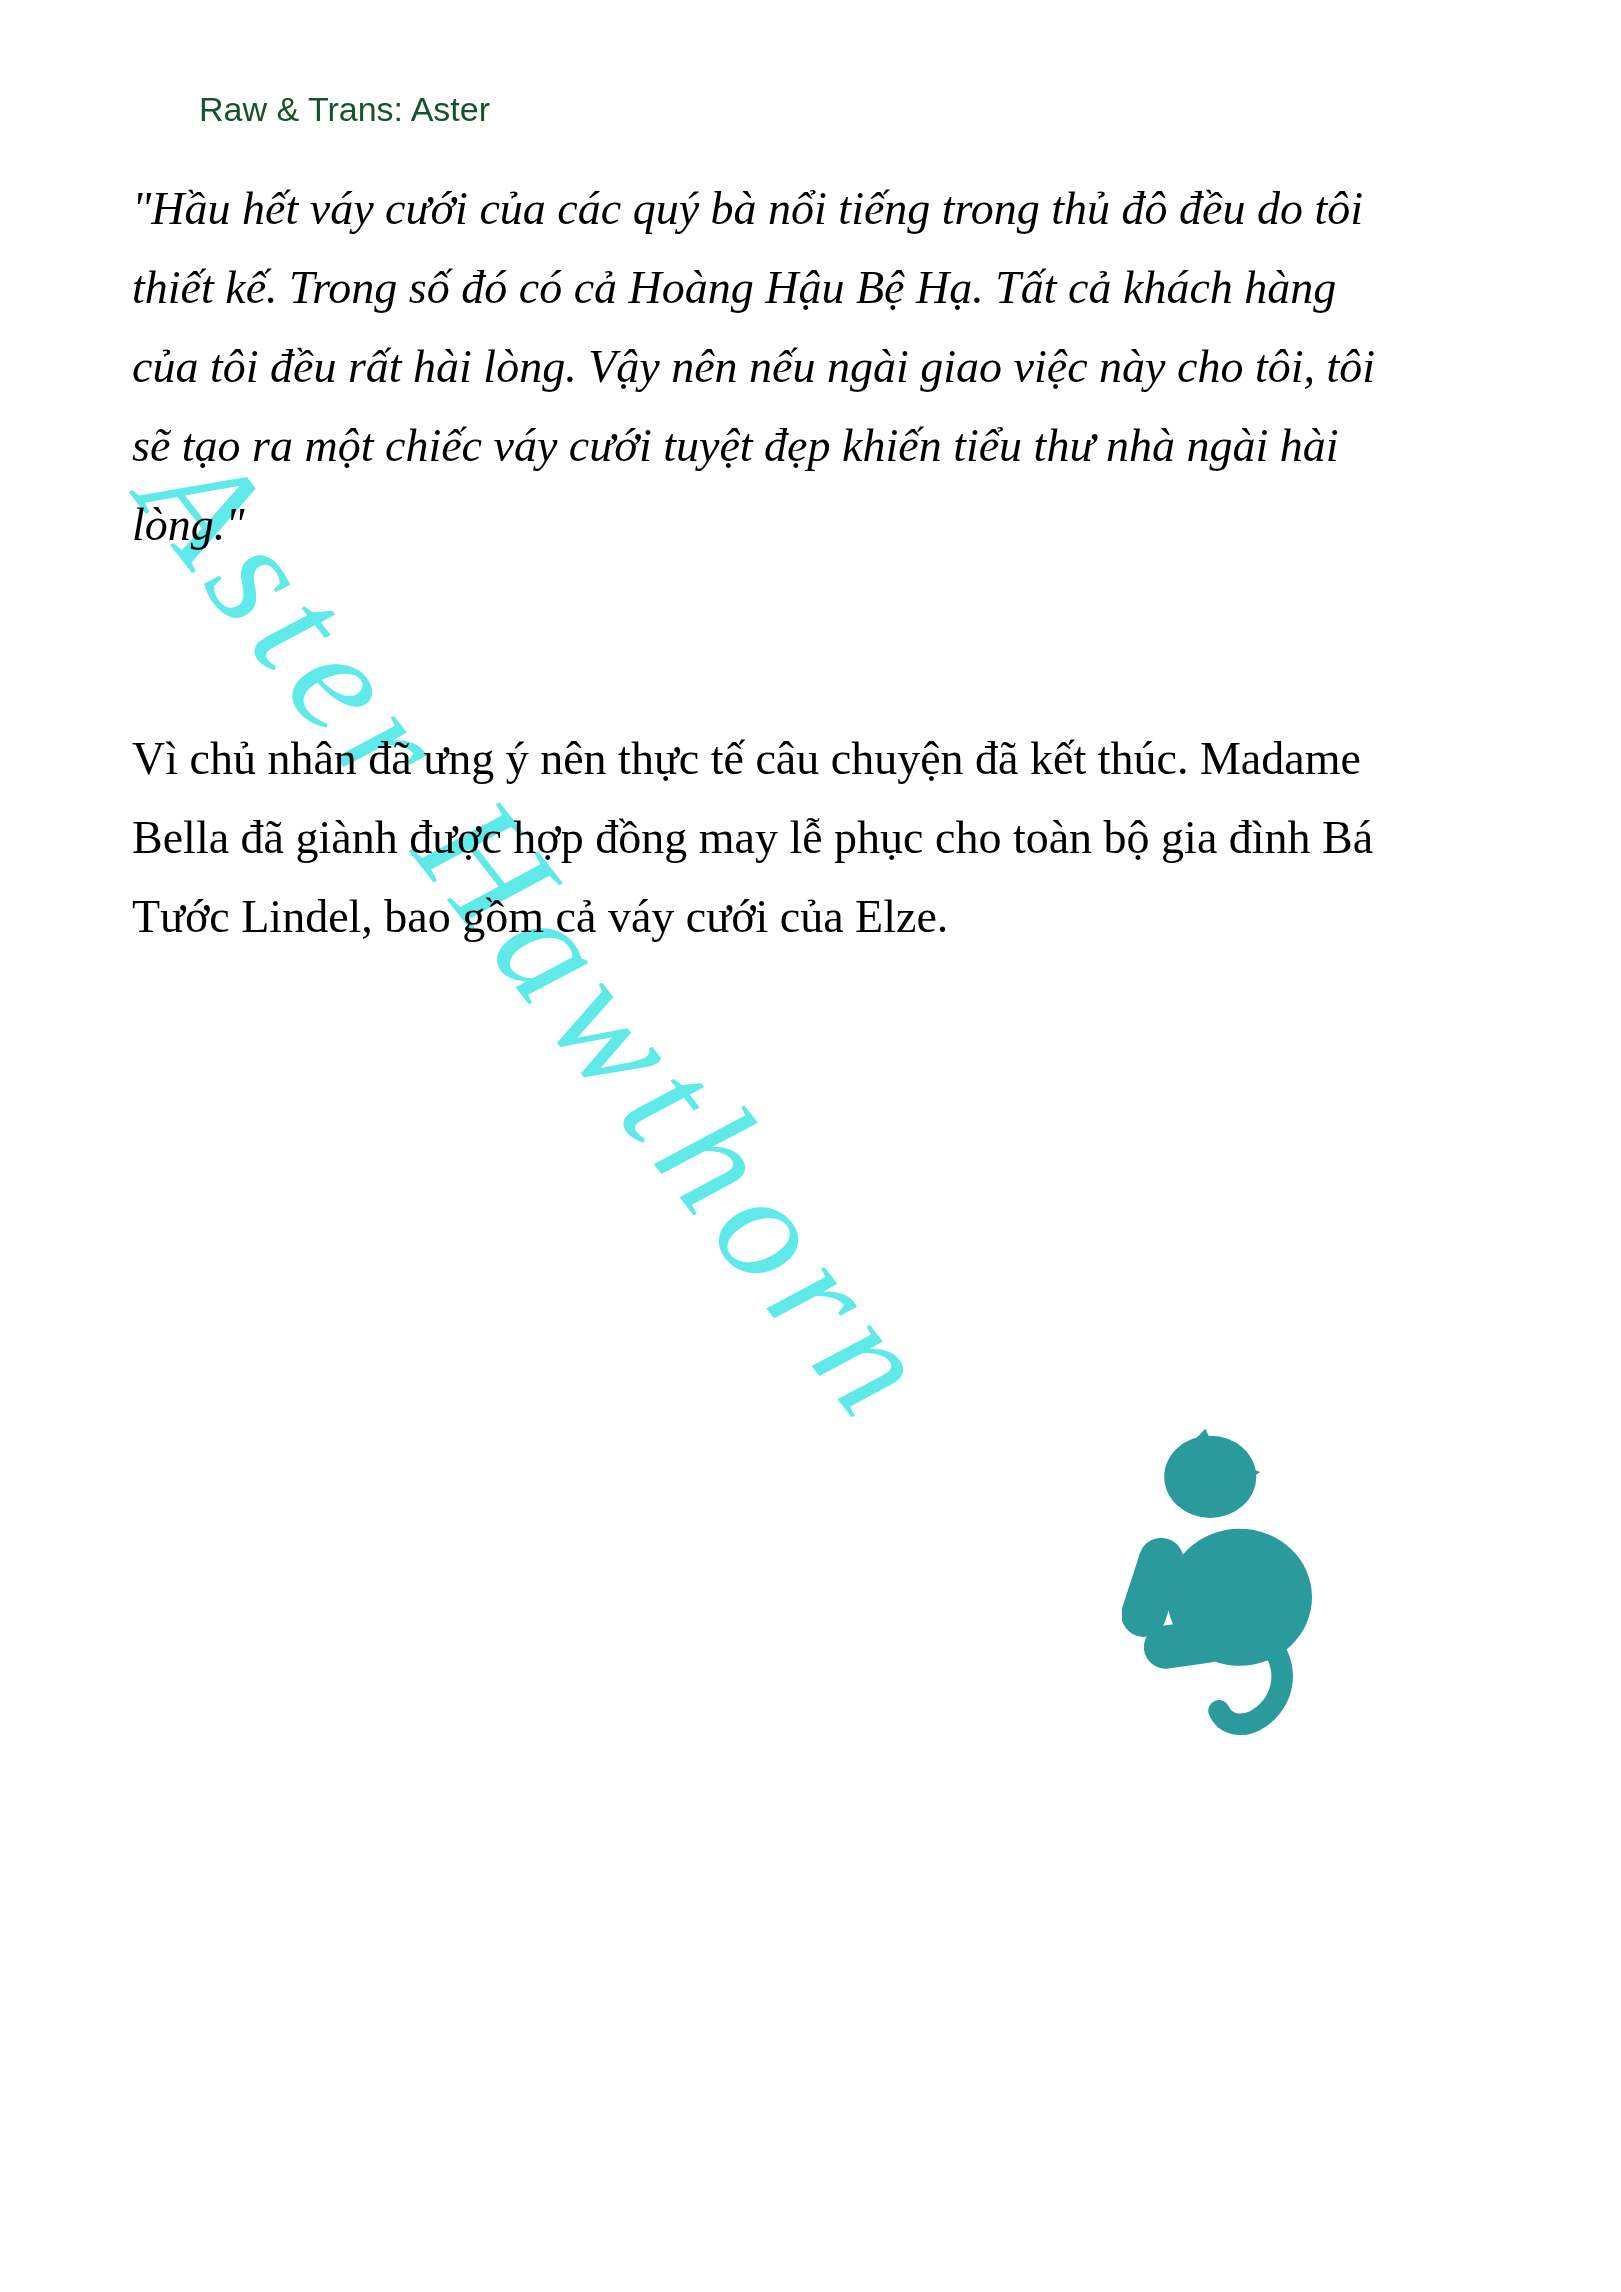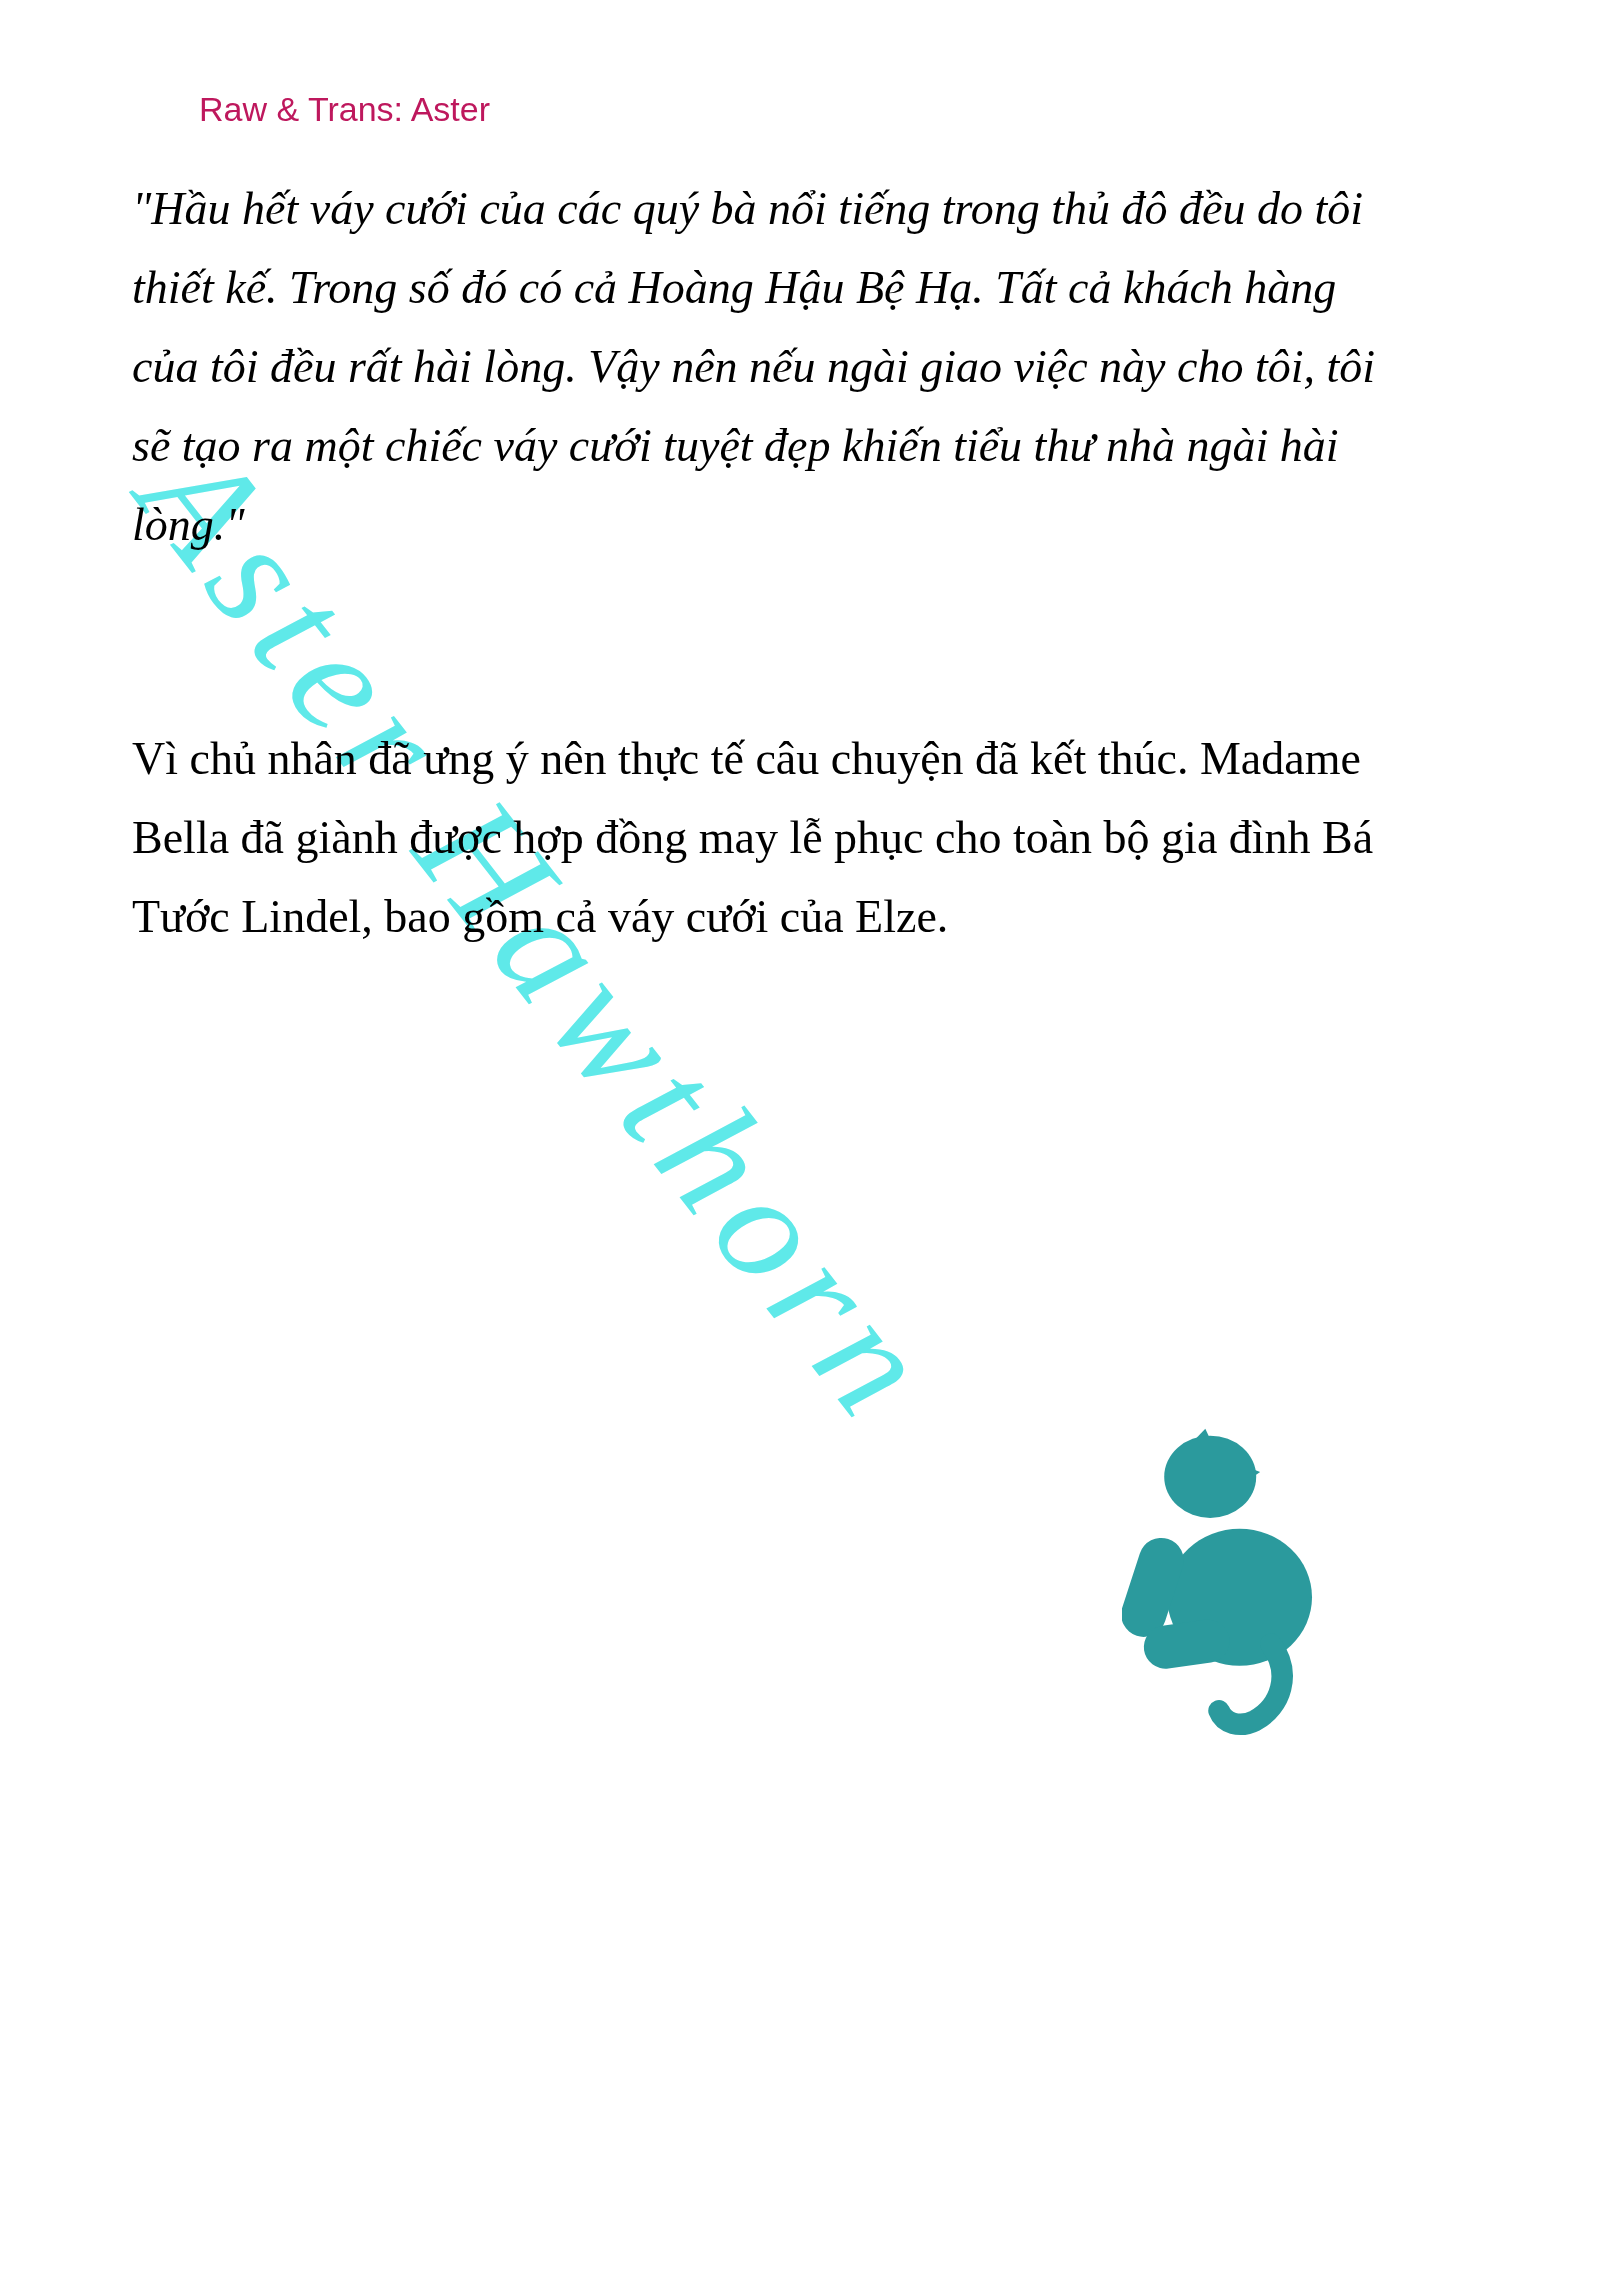--- a/index.html
+++ b/index.html
@@ -18,21 +18,21 @@
     color: var(--text, #000000);
   }
   .credit {
     position: absolute;
     left: 199px;
     top: 90px;
     z-index: 2;
     font-family: "Liberation Sans", sans-serif;
     font-size: 34px;
     line-height: 39px;
-    color: #be185d;
+    color: #14532d;
     white-space: nowrap;
   }
   .watermark {
     position: absolute;
     left: 245px;
     top: 412px;
     z-index: 1;
     font-family: "Liberation Serif", serif;
     font-style: italic;
     font-size: 155px;

